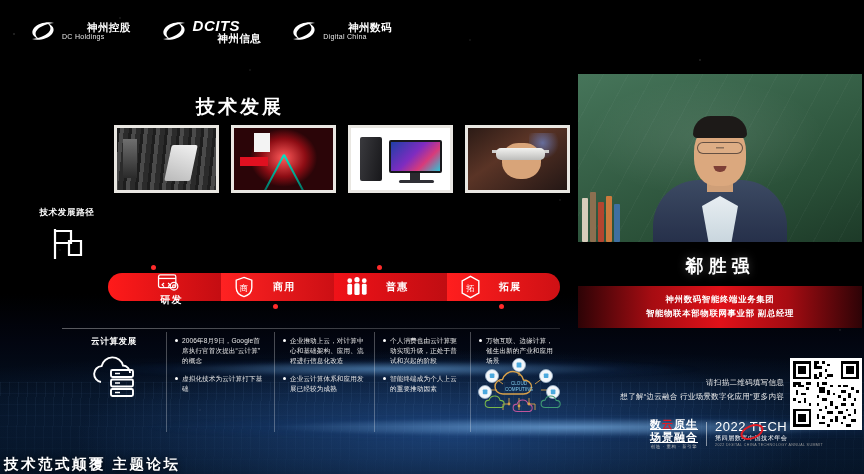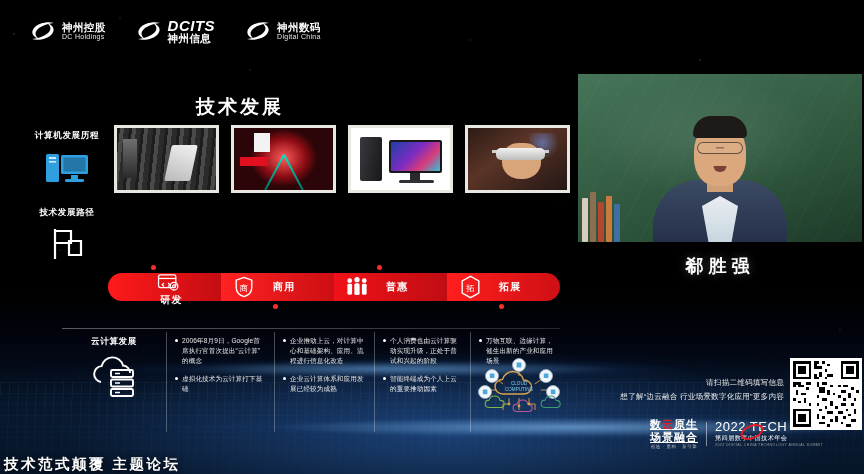--- a/index.html
+++ b/index.html
@@ -45,21 +45,21 @@
       repeating-linear-gradient(180deg, rgba(140,190,255,.09) 0 1px, transparent 1px 11px);
     -webkit-mask-image: linear-gradient(180deg, rgba(0,0,0,.95), rgba(0,0,0,.15));
             mask-image: linear-gradient(180deg, rgba(0,0,0,.95), rgba(0,0,0,.15));
   }
 
   
   .logobar { position:absolute; left:30px; top:18px; display:flex; align-items:center; gap:30px; z-index:6; }
   .logo { display:flex; align-items:center; gap:6px; }
   .swoosh { width:26px; height:20px; flex:none; }
   .logo-txt { color:#fff; line-height:1.12; }
-  .logo-cn { font-size:10.5px; font-weight:bold; letter-spacing:.4px; }
+  .logo-cn { font-size:10.5px; font-weight:bold; letter-spacing:.4px;margin-left:25px; }
   .logo-en { font-size:7px; letter-spacing:.3px; color:#e8e8e8; }
   .logo-big { font-size:15px; font-weight:bold; font-style:italic; letter-spacing:.5px; line-height:1; }
 
   
   .slide { position:absolute; left:0px; top:70px; width:568px; height:300px; z-index:5; }
   .slide-title { position:absolute; left:196px; top:24px; color:#fff;
     font-size:19px; font-weight:bold; letter-spacing:3px; }
 
   .rowlabel { position:absolute; text-align:center; width:86px; }
   .rowlabel .cap { color:#fff; font-size:8.6px; font-weight:bold; letter-spacing:.6px; white-space:nowrap; }
@@ -257,34 +257,20 @@
         <div class="logo-cn">神州数码</div>
         <div class="logo-en">Digital China</div>
       </div>
     </div>
   </div>
 
   <div class="slide">
 
     <div class="slide-title">技术发展</div>
 
-    <div class="rowlabel" style="left:24px; top:60px;">
-      <div class="cap">计算机发展历程</div>
-      <div class="ico">
-        <svg width="46" height="40" viewBox="0 0 46 40">
-          <rect x="2" y="6" width="13" height="28" rx="1.5" fill="#2f9fe0"></rect>
-          <rect x="5" y="9" width="7" height="2" fill="#cfe9fb"></rect>
-          <rect x="5" y="13" width="7" height="1.6" fill="#cfe9fb"></rect>
-          <rect x="17" y="7" width="27" height="19" rx="1.5" fill="#2f9fe0"></rect>
-          <rect x="19.5" y="9.5" width="22" height="14" fill="#0c2a3f" opacity=".35"></rect>
-          <rect x="27" y="27" width="7" height="4" fill="#2f9fe0"></rect>
-          <rect x="21" y="31" width="19" height="3" rx="1.2" fill="#2f9fe0"></rect>
-        </svg>
-      </div>
-    </div>
 
     <div class="rowlabel" style="left:24px; top:137px;font-family:Liberation Serif, serif;">
       <div class="cap">技术发展路径</div>
       <div class="ico">
         <svg width="44" height="38" viewBox="0 0 44 38" fill="none" stroke="#fff" stroke-width="2.2">
           <path d="M10 4v30"></path>
           <path d="M10 6h16v12H10"></path>
           <path d="M24 16h12v14H24z"></path>
         </svg>
       </div>
@@ -473,20 +459,24 @@
         <div class="neck"></div>
         <div class="head"></div>
         <div class="hair"></div>
         <div class="glass"></div>
         <div class="mouth"></div>
       </div>
     </div>
 
     <div class="sp-name">郗胜强</div>
 
+    <div class="sp-title">
+      <div>神州数码智能终端业务集团</div>
+      <div>智能物联本部物联网事业部 副总经理</div>
+    </div>
 
     <div class="qrwrap">
       <div class="qrtext">
         <div>请扫描二维码填写信息</div>
         <div>想了解“边云融合 行业场景数字化应用”更多内容</div>
       </div>
       <div class="qr">
         <svg class="qrc" viewBox="0 0 25 25" shape-rendering="crispEdges">
           <rect width="25" height="25" fill="#fff"></rect>
           <g fill="#000">

